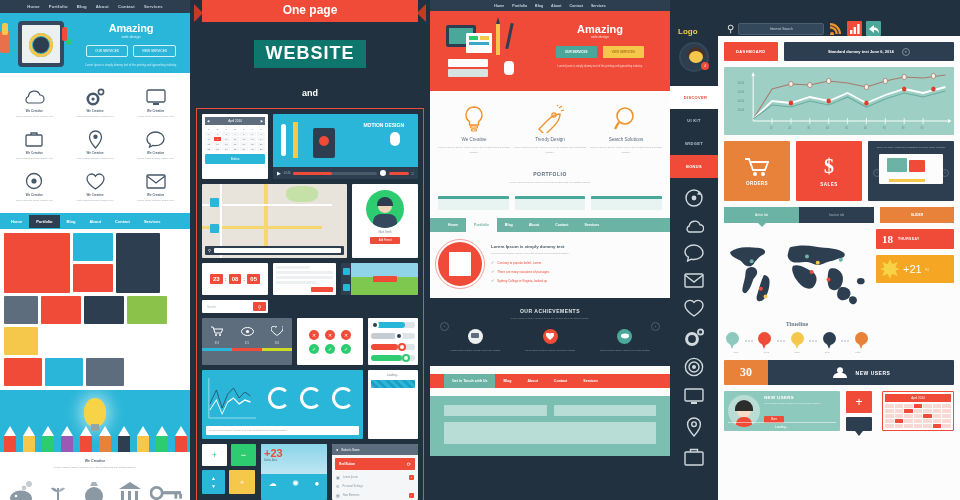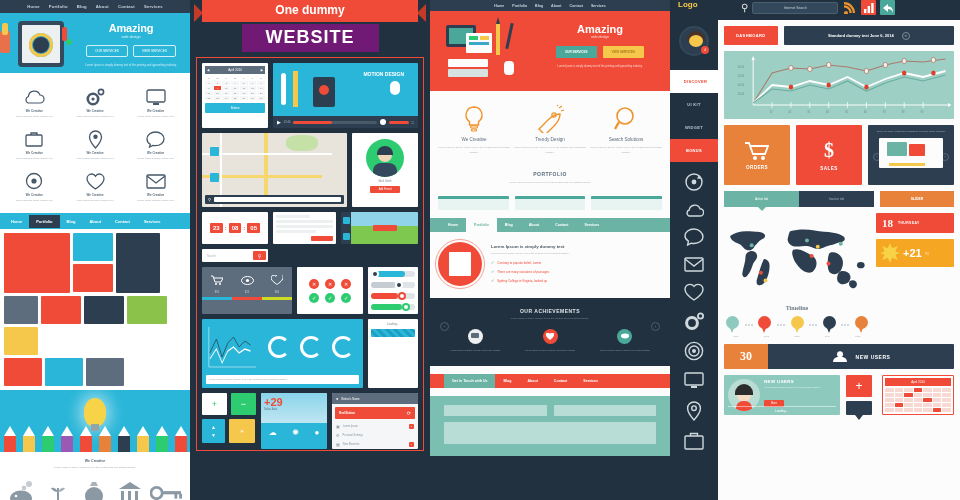--- a/index.html
+++ b/index.html
@@ -59,21 +59,21 @@
   .moneyrow { display:flex; align-items:flex-end; gap:4px; margin-top:7px; }
   .mbox { width:32px; height:30px; display:flex; align-items:center; justify-content:center;}
 
   
   .col2 { width:240px; height:500px; background:#22313f; position:relative; padding:0 6px; }
   .ribbon { position:relative; margin-top:-2px; height:26px; }
   .ribbon .bar { position:absolute; left:6px; right:6px; top:2px; height:22px; background:#ef4b38; }
   .ribbon .lw { position:absolute; left:-2px; top:6px; border-top:9px solid transparent; border-bottom:9px solid transparent; border-left:9px solid #c43a29;}
   .ribbon .rw { position:absolute; right:-2px; top:6px; border-top:9px solid transparent; border-bottom:9px solid transparent; border-right:9px solid #c43a29;}
   .ribbon .t { position:absolute; left:0; right:0; top:5px; text-align:center; font-size:12px; color:#fff; font-weight:bold;}
-  .websitebox { margin:0 auto; width:137px; background:#701a75; text-align:center; padding:3px 0 4px; }
+  .websitebox { margin:16px auto; width:112px; background:#0f766e; text-align:center; padding:3px 0 4px; }
   .websitebox span { font-size:18px; color:#fff; font-weight:bold; letter-spacing:1px;}
   .androw { text-align:center; font-size:9px; color:#fff; font-weight:bold; padding:4px 0 5px;}
   .flatbar { background:#ef4b38; text-align:center; padding:5px 0; }
   .flatbar span { font-size:9.4px; color:#fff; font-weight:bold;}
 
   .kitarea { border:1px solid #ef4b38; margin-top:5px; padding:5px; height:394px; overflow:hidden; }
   .krow { display:flex; gap:5px; margin-bottom:5px;}
   .card { background:#fff; border-radius:1px; }
   .cal { width:66px; padding:3px;}
   .calhd { background:#5d6d7e; color:#fff; font-size:3px; text-align:center; padding:2px; display:flex; justify-content:space-between; align-items:center;}
@@ -225,21 +225,21 @@
   .c3cnav { background:#ef4b38; display:flex; align-items:center; padding-left:14px;}
   .c3cnav span { font-size:3.6px; color:#fff; padding:5px 8px; font-weight:bold;}
   .c3cnav span.act { background:#6bb3a5;}
   .c3form { background:#7bbfb2; padding:9px 14px 12px; margin-top:8px;}
   .c3frow { display:flex; gap:7px;}
   .c3fi { flex:1; height:11px; background:#b8ddd6; border-radius:1px;}
   .c3ft { height:22px; background:#b8ddd6; border-radius:1px; margin-top:6px;}
 
   
   .col4 { width:290px; height:500px; background:#22313f; position:relative; display:flex; flex-direction:column;}
-  .c4top { height:20px; background:#22313f; display:flex; align-items:flex-start; padding:0 4px; gap:19px;}
+  .c4top { height:36px; background:#22313f; display:flex; align-items:flex-end; padding:0 4px; gap:5px;}
   .c4logo { width:48px; font-size:8px; color:#f5c84c; font-weight:bold; padding-left:4px;}
   .c4search { display:flex; align-items:center; gap:4px; flex:1;}
   .c4sinp { background:#33485a; border:1px solid #4a5f70; border-radius:2px; font-size:3.4px; color:#c5d2da; padding:3px 8px; width:86px; text-align:center;}
   .c4ic { width:15px; height:15px; border-radius:1px; display:flex; align-items:center; justify-content:center; color:#fff; font-size:7px;}
   .c4body { flex:1; display:flex; }
   .c4side { width:48px; background:#22313f; position:relative; padding-top:4px;}
   .c4avatar { width:30px; height:30px; border-radius:50%; background:#2c3e50; margin:2px auto 0; position:relative; border:2px solid #33485a;}
   .c4avatar .hd { position:absolute; left:8px; top:7px; width:14px; height:12px; border-radius:50%; background:#f5c84c;}
   .c4avatar .hr { position:absolute; left:6px; top:3px; width:18px; height:10px; border-radius:9px 9px 0 0; background:#4a3228;}
   .c4avatar .bdg { position:absolute; right:-2px; bottom:0; width:8px; height:8px; border-radius:50%; background:#ef4b38; color:#fff; font-size:3px; display:flex; align-items:center; justify-content:center;}
@@ -274,21 +274,21 @@
   .tlpin i { position:absolute; left:0; top:0; width:13px; height:13px; border-radius:50% 50% 50% 50%; }
   .tlpin b { position:absolute; left:4px; bottom:0; border-left:2.5px solid transparent; border-right:2.5px solid transparent; border-top:5px solid;}
   .tldots { display:flex; gap:1px; }
   .tldots i { width:2px; height:2px; border-radius:50%; background:#c5cdd3; display:block;}
   .tllabels { display:flex; justify-content:space-between; padding:2px 3px 0;}
   .tllabels span { font-size:2.4px; color:#a8b2bb; width:18px; text-align:center;}
   .datebox { background:#ef4b38; color:#fff; border-radius:1px; display:flex; align-items:center; padding:4px 6px; gap:5px;}
   .datebox .dn { font-size:11px; font-weight:bold; font-family:"Liberation Serif", serif;}
   .datebox .dw { font-size:3.4px; font-weight:bold; letter-spacing:.4px;}
   .plusbox { background:#f5a623; color:#fff; border-radius:1px; display:flex; align-items:center; padding:4px 4px; gap:3px;}
-  .plusbox .pv { font-size:11px; font-weight:bold;}
+  .plusbox .pv { font-size:11px; font-weight:normal;}
   .usersrow { display:flex; border-radius:1px; overflow:hidden;}
   .u30 { background:#e8823a; color:#fff; font-size:12px; font-weight:bold; padding:5px 16px; font-family:"Liberation Serif", serif;}
   .unew { flex:1; background:#2c3e50; color:#fff; font-size:5px; font-weight:bold; display:flex; align-items:center; justify-content:center; gap:8px; letter-spacing:.5px;}
   .nucard { flex:1; background:#8ec9bd; border-radius:1px; padding:4px; display:flex; gap:4px; position:relative;}
   .nuav { width:32px; height:32px; border-radius:50%; background:#b9ddd5; position:relative; overflow:hidden;}
   .nuav .f { position:absolute; left:9px; top:9px; width:14px; height:14px; border-radius:50%; background:#f7dcc5;}
   .nuav .h { position:absolute; left:7px; top:5px; width:18px; height:11px; border-radius:9px 9px 0 0; background:#2c2c2c;}
   .nuav .b { position:absolute; left:8px; bottom:0; width:16px; height:10px; border-radius:7px 7px 0 0; background:#ef4b38;}
   .nucard .nt { font-size:4.4px; color:#fff; font-weight:bold; letter-spacing:.4px;}
   .nucard .nd { font-size:2.2px; color:#e5f3f0; margin-top:2px; line-height:1.7;}
@@ -559,25 +559,26 @@
 
     </div>
 
   </div>
 
   <div class="col2">
     <div class="ribbon">
       <div class="lw"></div>
         <div class="rw"></div>
         <div class="bar"></div>
-      <div class="t">One dummy</div>
+      <div class="t">One page</div>
     </div>
     <div class="websitebox">
       <span>WEBSITE</span>
     </div>
+    <div class="androw">and</div>
 
     <div class="kitarea">
       <div class="krow">
         <div class="card cal">
           <div class="calhd">
             <i>◀</i>
             <span>April 2014</span>
             <i>▶</i>
           </div>
           <div class="calgrid">
@@ -795,21 +796,21 @@
           <div class="pmrow">
             <div class="avbox" style="background:#29b6d8">
                 <span>▲</span>
                 <span>▼</span>
               </div>
             <div class="avbox" style="background:#f5c84c;width:26px">☀</div>
           </div>
         </div>
         <div class="weather">
           <div class="wtop">
-            <div class="tmp">+29</div>
+            <div class="tmp">+23</div>
             <div class="loc">Dubai, Asia</div>
           </div>
           <div class="wbot">
             <span style="font-size:8px;color:#fff">☁</span>
             <span style="font-size:8px;color:#fff">✺</span>
             <span style="font-size:8px;color:#fff">●</span>
           </div>
         </div>
         <div class="menucard">
           <div class="mhd">

